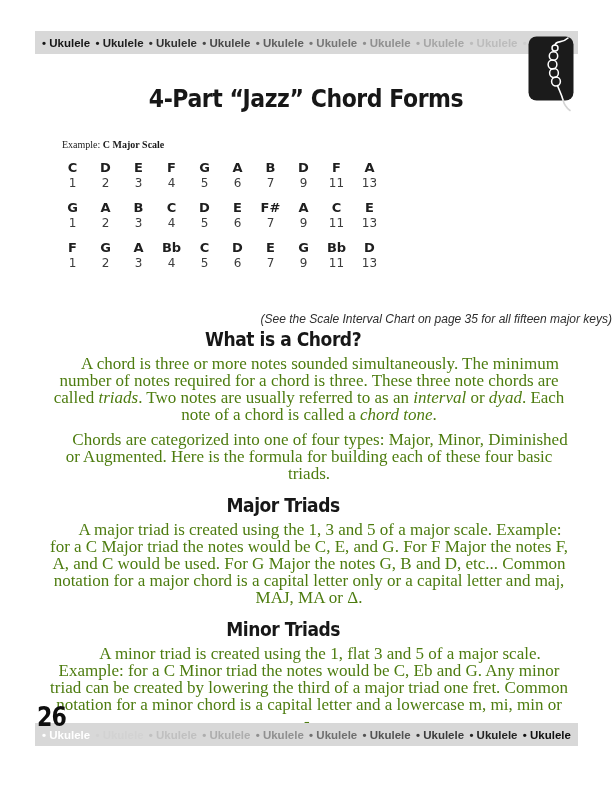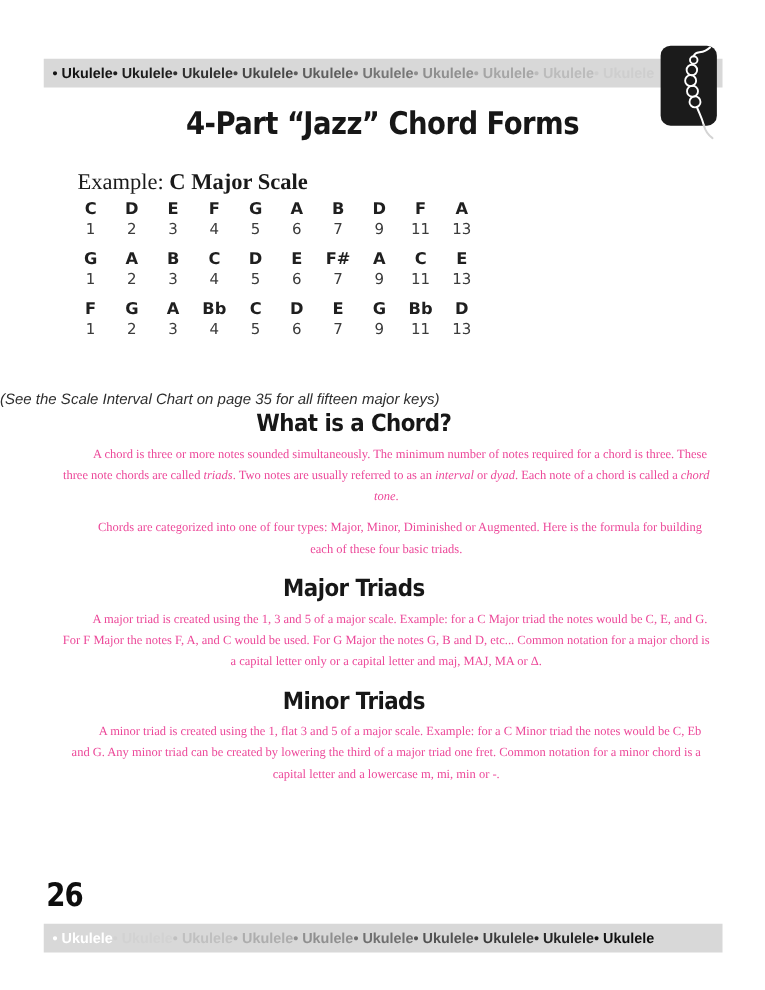--- a/index.html
+++ b/index.html
@@ -1,62 +1,62 @@
 <!DOCTYPE html>
 <html><head>
 <meta charset="utf-8">
 <style>
   html,body{margin:0;padding:0;background:#ffffff;}
   .page{position:relative;width:612px;height:792px;background:#ffffff;overflow:hidden;
         font-family:"Liberation Serif",serif;}
 
   
   .banner{position:absolute;left:35px;width:543px;height:23px;background:#d8d8d8;
-          display:flex;align-items:center;
+          display:flex;align-items:center;justify-content:space-between;
           padding:0 7px;box-sizing:border-box;white-space:nowrap;overflow:hidden;
-          font-family:"Liberation Sans",sans-serif;font-weight:bold;font-size:11.5px;margin-top:16px;}
+          font-family:"Liberation Sans",sans-serif;font-weight:bold;font-size:11.5px;}
   .banner.top{top:31px;z-index:1;}
   .banner.bottom{top:723px;z-index:1;}
   .banner span{flex:0 0 auto;}
 
   
   .logo{position:absolute;left:528px;top:36px;width:47px;height:76px;z-index:2;}
   .logo svg{overflow:visible;display:block;}
 
   
   .title{position:absolute;top:84px;left:0;width:612px;margin:0;text-align:center;
          font-family:"DejaVu Sans",sans-serif;font-weight:bold;font-size:25px;
          letter-spacing:-0.5px;color:#171717;transform:scaleX(0.88);}
 
   
   .examples{position:absolute;left:62px;top:137px;}
   .example{margin-bottom:10px;}
-  .ex-label{font-family:"Liberation Serif",serif;font-size:18px;color:#1a1a1a;
+  .ex-label{font-family:"Liberation Serif",serif;font-size:10px;color:#1a1a1a;
             line-height:16px;margin-bottom:7px;}
   .ex-label b{font-weight:bold;}
   .note-row{display:flex;margin-left:-6px;}
   .note-row span{width:33px;text-align:center;}
   .note-row.notes{margin-bottom:1px;}
   .note-row.notes span{font-family:"DejaVu Sans",sans-serif;font-weight:bold;
                        font-size:13px;line-height:15px;color:#1f1f1f;}
   .note-row.nums span{font-family:"DejaVu Sans",sans-serif;font-size:12px;
                       line-height:14px;color:#3c3c3c;}
 
   
-  .caption{position:absolute;top:312px;left:0;width:612px;text-align:left;
+  .caption{position:absolute;top:312px;left:0;width:612px;text-align:right;
            font-family:"Liberation Sans",sans-serif;font-style:italic;
            font-size:12px;color:#2e2e2e;}
 
   
   .content{position:absolute;left:50px;top:328px;width:518px;text-align:center;}
   .content h2{font-family:"DejaVu Sans",sans-serif;font-weight:bold;font-size:19px;
               letter-spacing:-0.5px;color:#171717;margin:12px 0 5px 0;
               transform:scaleX(0.9);transform-origin:left;}
   .content h2:first-child{margin-top:0;}
-  .content p{font-size:10px;line-height:17px;color:#ec4899;margin:0 0 8px 0;
+  .content p{font-size:17px;line-height:17px;color:#4d7c0f;margin:0 0 8px 0;
              text-indent:22px;}
   .content p i{font-style:italic;}
 
   
   .page-number{position:absolute;left:37px;top:702px;z-index:3;
                font-family:"DejaVu Sans",sans-serif;font-weight:bold;font-size:26px;
                letter-spacing:-1px;color:#0e0e0e;transform:scaleX(0.85);
                transform-origin:left;}
 </style>
 </head>

